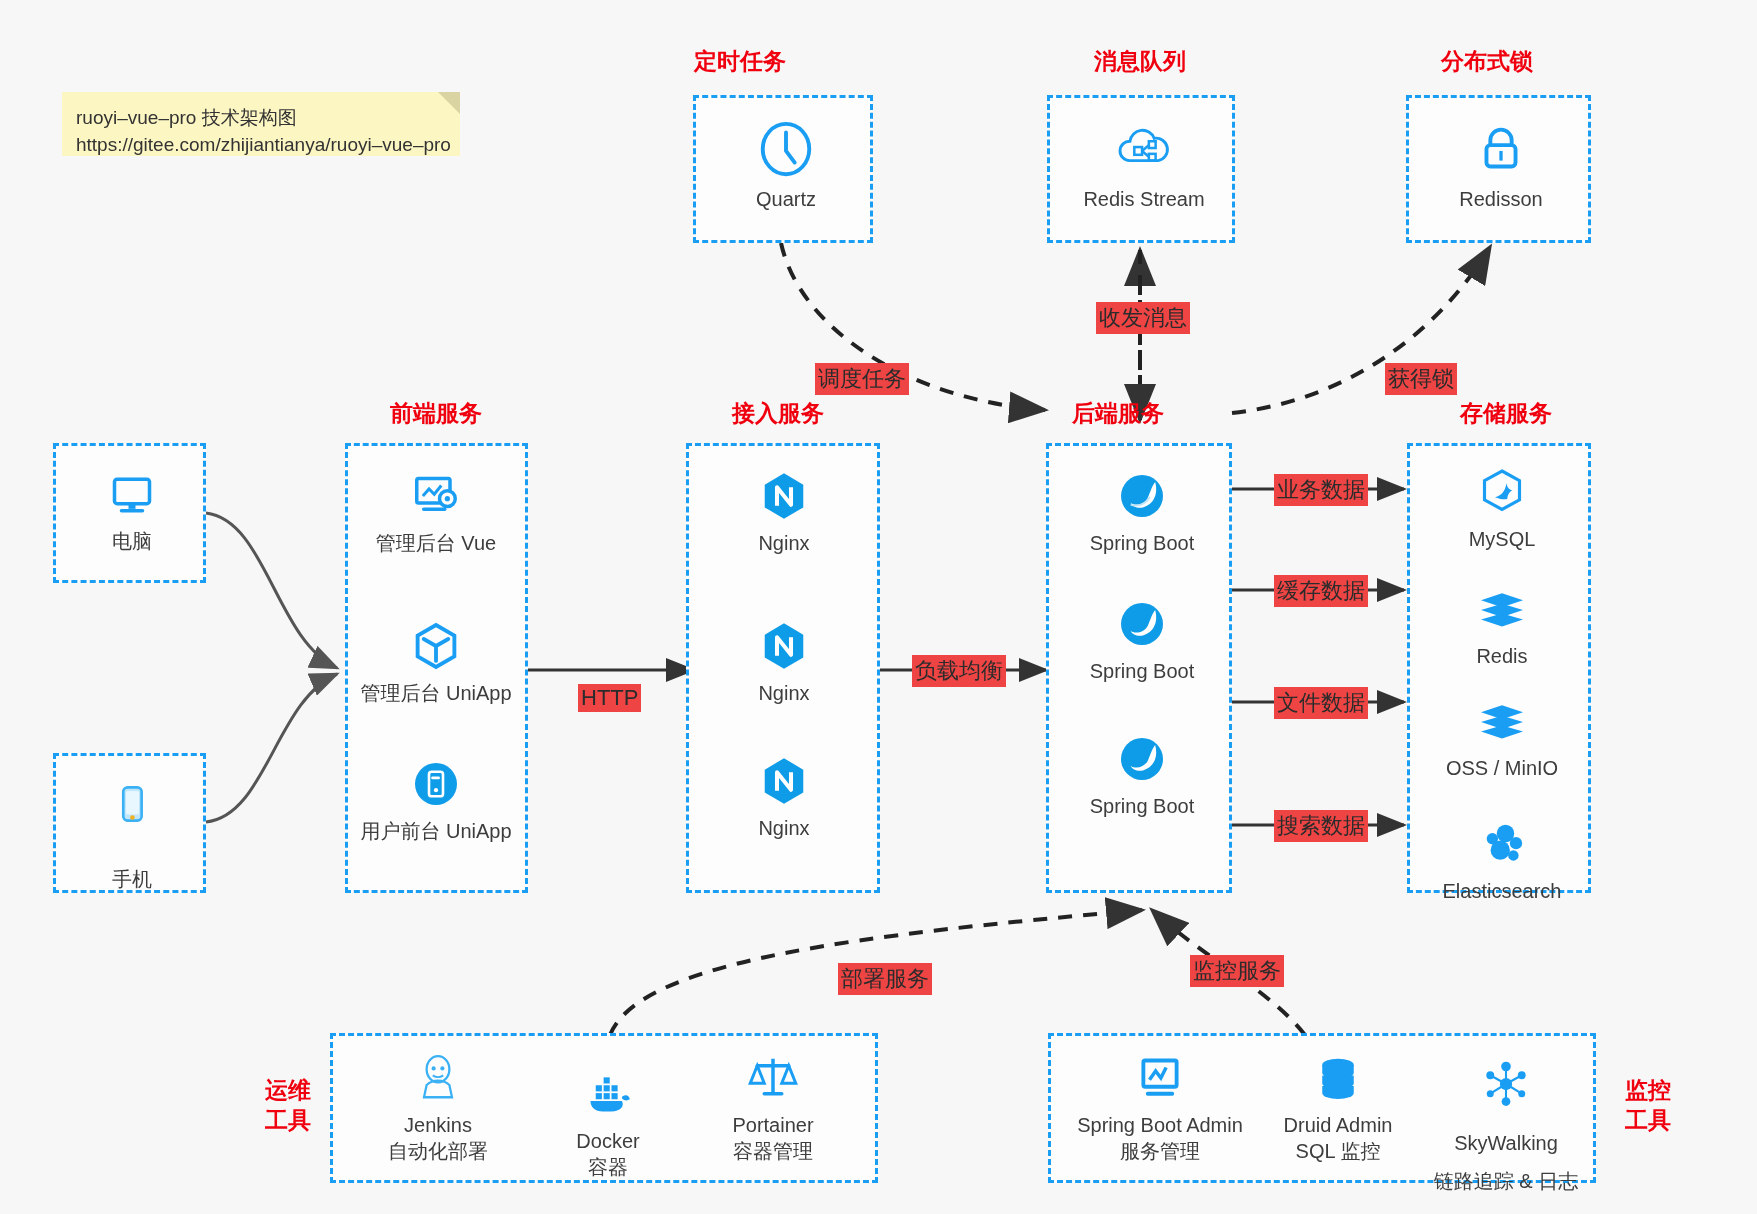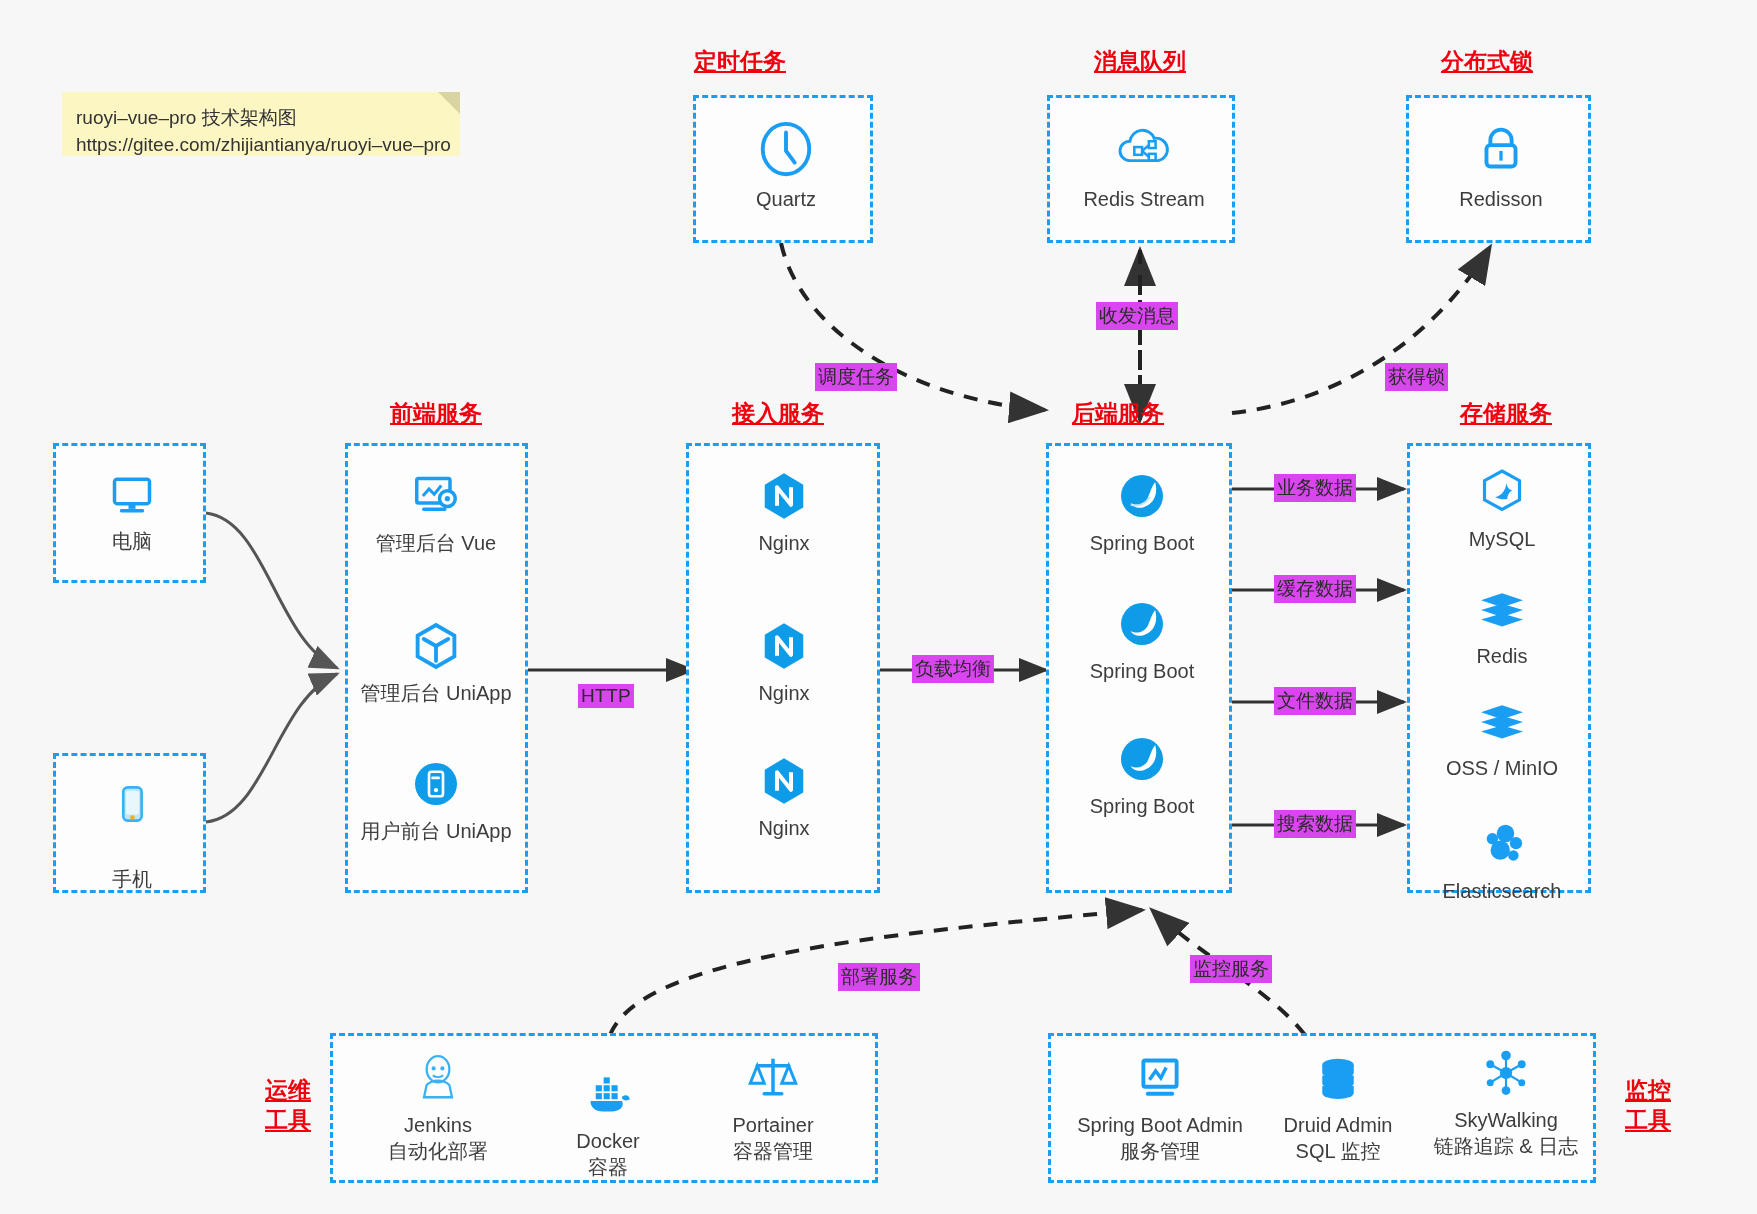--- a/index.html
+++ b/index.html
@@ -24,41 +24,41 @@
   }
   .note-line{font-size:19px;color:#333;line-height:27px;white-space:nowrap;}
 
   
   .gbox{
     position:absolute;box-sizing:border-box;
     border:3px dashed #1a9ef4;background:#fdfdfd;text-decoration:underline;
   }
   .gtitle{
     position:absolute;color:#f0000f;font-weight:bold;font-size:23px;
-    white-space:nowrap;text-align:center;text-decoration:underline;
+    white-space:nowrap;text-align:center;
   }
   .gtitle.side{line-height:30px;}
 
   
   .node{
     position:absolute;display:flex;flex-direction:column;
     align-items:center;justify-content:flex-start;
     width:170px;
   }
   .node .lbl{
     font-size:20px;color:#3d3d3d;margin-top:6px;white-space:nowrap;text-align:center;
     line-height:26px;
   }
   .node .lbl2{font-size:20px;color:#3d3d3d;white-space:nowrap;line-height:26px;}
   .ico{width:56px;height:56px;display:block;}
   .ico.big{width:62px;height:62px;}
 
   
   .elabel{
-    position:absolute;font-size:19px;color:#2b2b2b;background:#d946ef;
+    position:absolute;font-size:22px;color:#2b2b2b;background:#ef4444;
     padding:1px 3px;white-space:nowrap;
   }
 </style>
 </head>
 <body>
 
 <div id="canvas">
 
   <svg class="edges" viewBox="0 0 1757 1214">
     <defs>
@@ -334,21 +334,21 @@
     <div class="node" style="left:202px;top:14px;">
       <svg class="ico" viewBox="0 0 64 64">
         <ellipse cx="32" cy="17" rx="18" ry="7" fill="#1a9ef4"></ellipse>
         <path d="M14 17 v9 a18 7 0 0 0 36 0 v-9 z" fill="#1a9ef4"></path>
         <path d="M14 29 v9 a18 7 0 0 0 36 0 v-9 z" fill="#1a9ef4"></path>
         <path d="M14 41 v8 a18 7 0 0 0 36 0 v-8 z" fill="#1a9ef4"></path>
       </svg>
       <div class="lbl">Druid Admin</div>
       <div class="lbl2">SQL 监控</div>
     </div>
-    <div class="node" style="left:370px;top:9px;">
+    <div class="node" style="left:370px;top:20px;gap:12px;">
       <svg class="ico" viewBox="0 0 64 64">
         <circle cx="32" cy="32" r="7" fill="#1a9ef4"></circle>
         <circle cx="32" cy="12" r="5.5" fill="#1a9ef4"></circle>
         <circle cx="32" cy="52" r="5" fill="#1a9ef4"></circle>
         <circle cx="14" cy="22" r="4.5" fill="#1a9ef4"></circle>
         <circle cx="50" cy="22" r="4.5" fill="#1a9ef4"></circle>
         <circle cx="14" cy="43" r="4" fill="#1a9ef4"></circle>
         <circle cx="50" cy="43" r="4" fill="#1a9ef4"></circle>
         <path d="M32 32 L32 12 M32 32 L32 52 M32 32 L14 22 M32 32 L50 22 M32 32 L14 43 M32 32 L50 43" stroke="#1a9ef4" stroke-width="2.4"></path>
       </svg>

